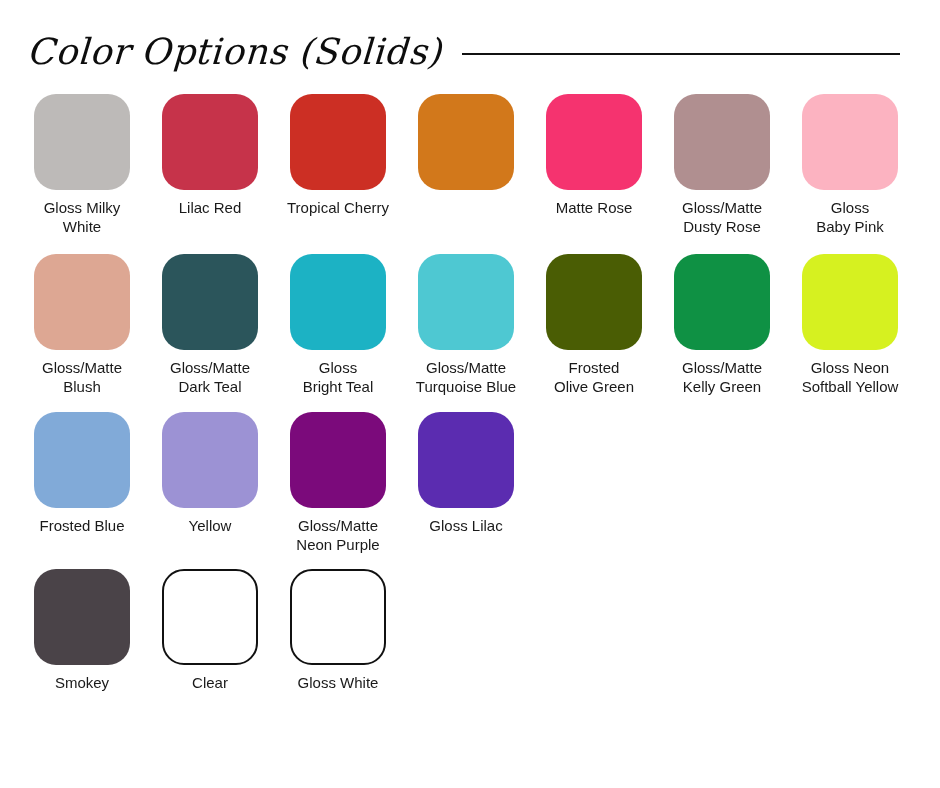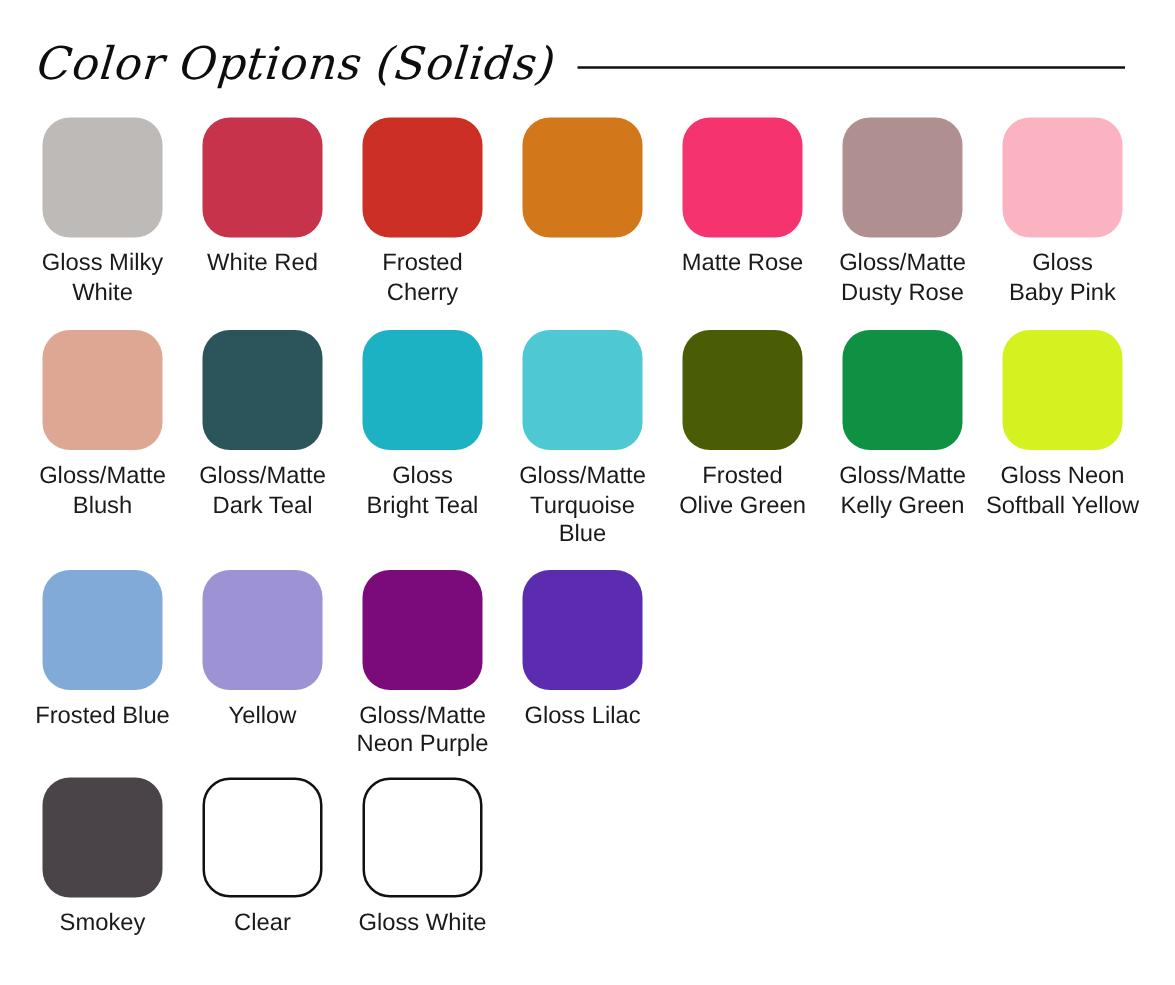--- a/index.html
+++ b/index.html
@@ -73,21 +73,21 @@
   }
 
   .swatch-chip.outlined {
     background: #ffffff;
     border: 2px solid #111111;
   }
 
   .swatch-label {
     margin-top: 9px;
     font-family: "Liberation Sans", sans-serif;
-    font-size: 19px;
+    font-size: 15px;
     line-height: 1.24;
     color: #1a1a1a;
     text-align: center;
     white-space: pre-line;
     width: 126px;
   }
 
   
   .row-1 { margin-top: 8px; }
   .row-2 { margin-top: 18px; }
@@ -106,25 +106,25 @@
 
   <div class="grid">
     <div class="swatch-row row-1">
         <div class="swatch-cell">
           <div class="swatch-chip" style="background: rgb(189, 186, 184);"></div>
           <div class="swatch-label">Gloss Milky
 White</div>
         </div>
         <div class="swatch-cell">
           <div class="swatch-chip" style="background: rgb(198, 51, 74);"></div>
-          <div class="swatch-label">White Red</div>
+          <div class="swatch-label">Lilac Red</div>
         </div>
         <div class="swatch-cell">
           <div class="swatch-chip" style="background: rgb(204, 47, 36);"></div>
-          <div class="swatch-label">Frosted Cherry</div>
+          <div class="swatch-label">Tropical Cherry</div>
         </div>
         <div class="swatch-cell">
           <div class="swatch-chip" style="background: rgb(210, 120, 27);"></div>
         </div>
         <div class="swatch-cell">
           <div class="swatch-chip" style="background: rgb(245, 51, 111);"></div>
           <div class="swatch-label">Matte Rose</div>
         </div>
         <div class="swatch-cell">
           <div class="swatch-chip" style="background: rgb(176, 143, 144);"></div>

